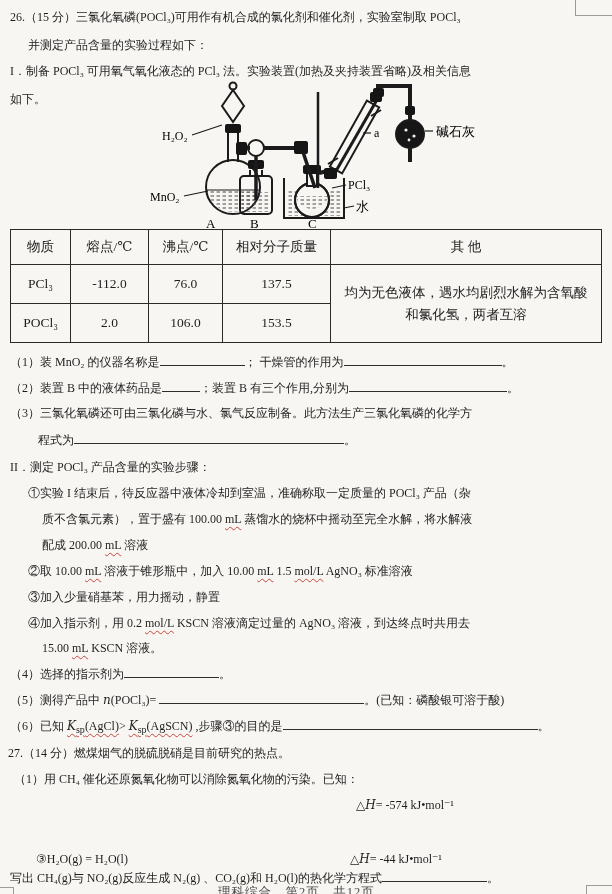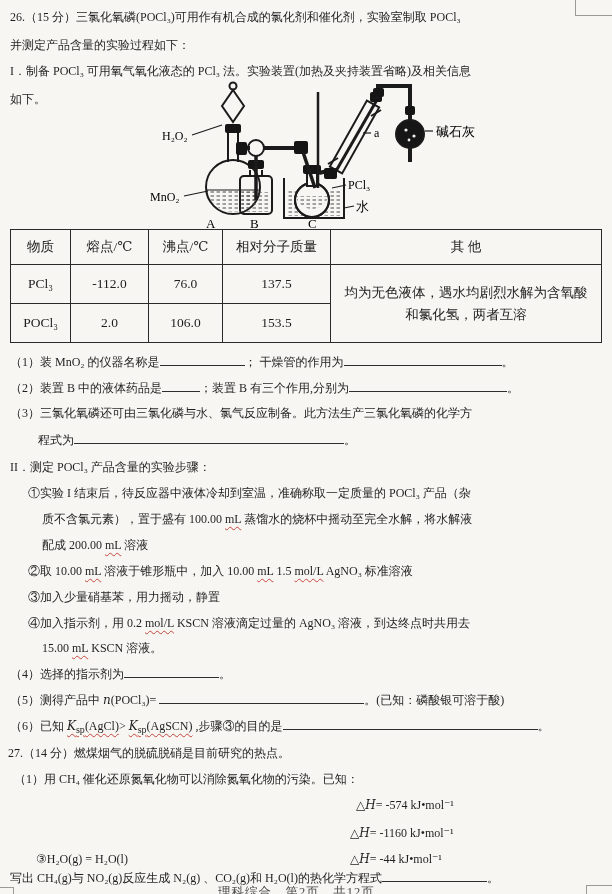--- a/index.html
+++ b/index.html
@@ -27,21 +27,21 @@
   .props td{height:34px;}
   .props .other{text-align:center;padding:4px 10px;line-height:22px;white-space:normal;}
   .corner{position:absolute;border:1px solid #9a9a97;background:transparent;}
   svg text{font-family:"Liberation Serif","DejaVu Serif",serif;}
   .footer{position:absolute;font-size:12.5px;color:#4a4a4a;letter-spacing:1px;}
 </style>
 </head>
 <body>
 
 <div class="ln" style="left:10px;top:8px">26.（15 分）三氯化氧磷(POCl₃)可用作有机合成的氯化剂和催化剂，实验室制取 POCl₃</div>
-<div class="ln" style="left:10px;top:36px">并测定产品含量的实验过程如下：</div>
+<div class="ln" style="left:28px;top:36px">并测定产品含量的实验过程如下：</div>
 <div class="ln" style="left:10px;top:62px">I．制备 POCl₃ 可用氧气氧化液态的 PCl₃ 法。实验装置(加热及夹持装置省略)及相关信息</div>
 <div class="ln" style="left:10px;top:90px">如下。</div>
 
 <svg style="position:absolute;left:126px;top:78px" width="456" height="152" viewBox="0 0 456 152">
   <defs>
     <pattern id="hatch" width="6" height="4" patternUnits="userSpaceOnUse">
       <path d="M0.5,2 h3.5" stroke="#4a4a4a" stroke-width="1"></path>
     </pattern>
   </defs>
 
@@ -198,21 +198,20 @@
 <div class="ln" style="left:10px;top:716px">
   <span>（6）已知 </span><span class="wavy"><i>K</i><sub>sp</sub><span>(AgCl)</span></span><span>&gt; </span><span class="wavy"><i>K</i><sub>sp</sub><span>(AgSCN)</span></span><span> ,步骤③的目的是</span><span class="blank" style="width:255px"></span><span>。</span>
 </div>
 
 <div class="ln" style="left:8px;top:744px">27.（14 分）燃煤烟气的脱硫脱硝是目前研究的热点。</div>
 <div class="ln" style="left:14px;top:770px">（1）用 CH₄ 催化还原氮氧化物可以消除氮氧化物的污染。已知：</div>
 <div class="ln" style="left:36px;top:796px;width:560px">
   <span style="position:absolute;left:320px;top:0"><span>△</span><i>H</i><span>= -574 kJ•mol⁻¹</span></span>
 </div>
 <div class="ln" style="left:36px;top:824px;width:560px">
-  <span style="position:absolute;left:314px;top:0"><span>△</span><i>H</i><span>= -1160 kJ•mol⁻¹</span></span>
 </div>
 <div class="ln" style="left:36px;top:850px;width:560px">
   <span>③H₂O(g) = H₂O(l)</span>
   <span style="position:absolute;left:314px;top:0"><span>△</span><i>H</i><span>= -44 kJ•mol⁻¹</span></span>
 </div>
 <div class="ln" style="left:10px;top:868px">
   <span>写出 CH₄(g)与 NO₂(g)反应生成 N₂(g) 、CO₂(g)和 H₂O(l)的热化学方程式</span><span class="blank" style="width:105px"></span><span>。</span>
 </div>
 
 <div class="footer" style="left:218px;top:884px">理科综合　第2页　共12页</div>

